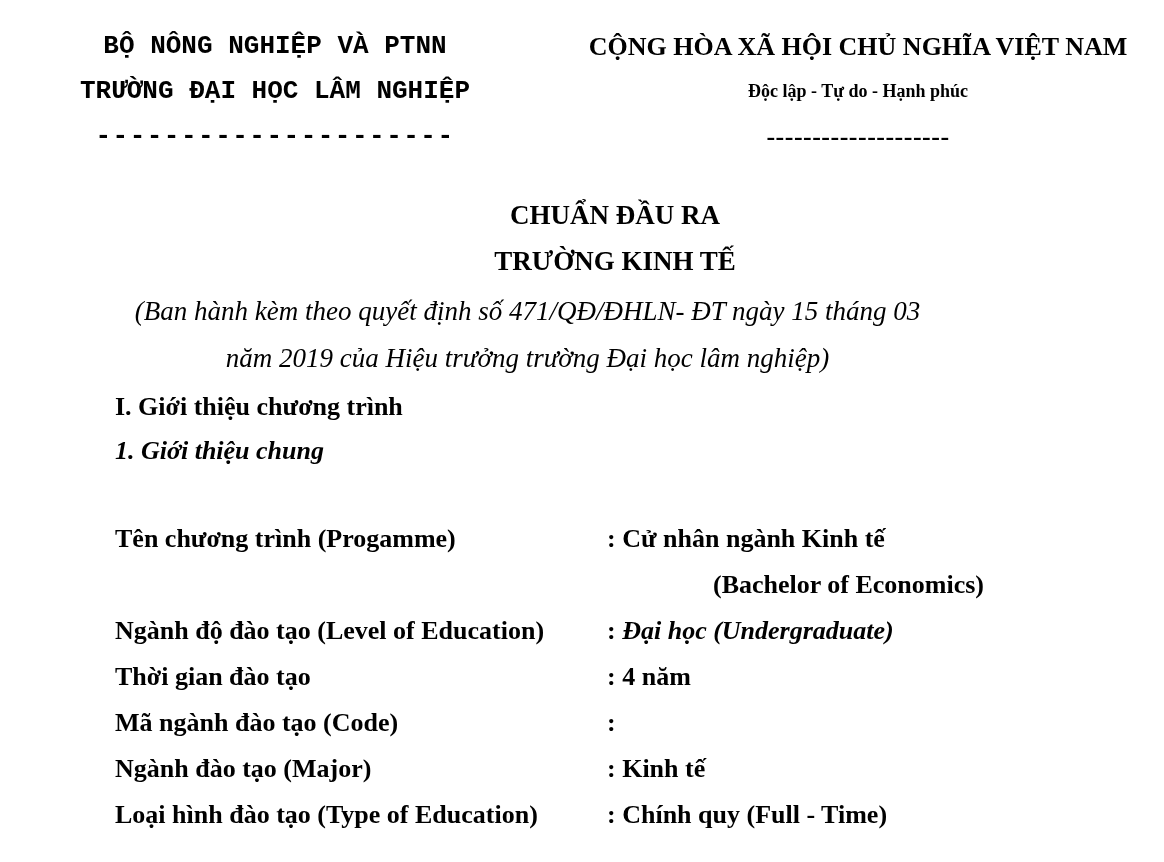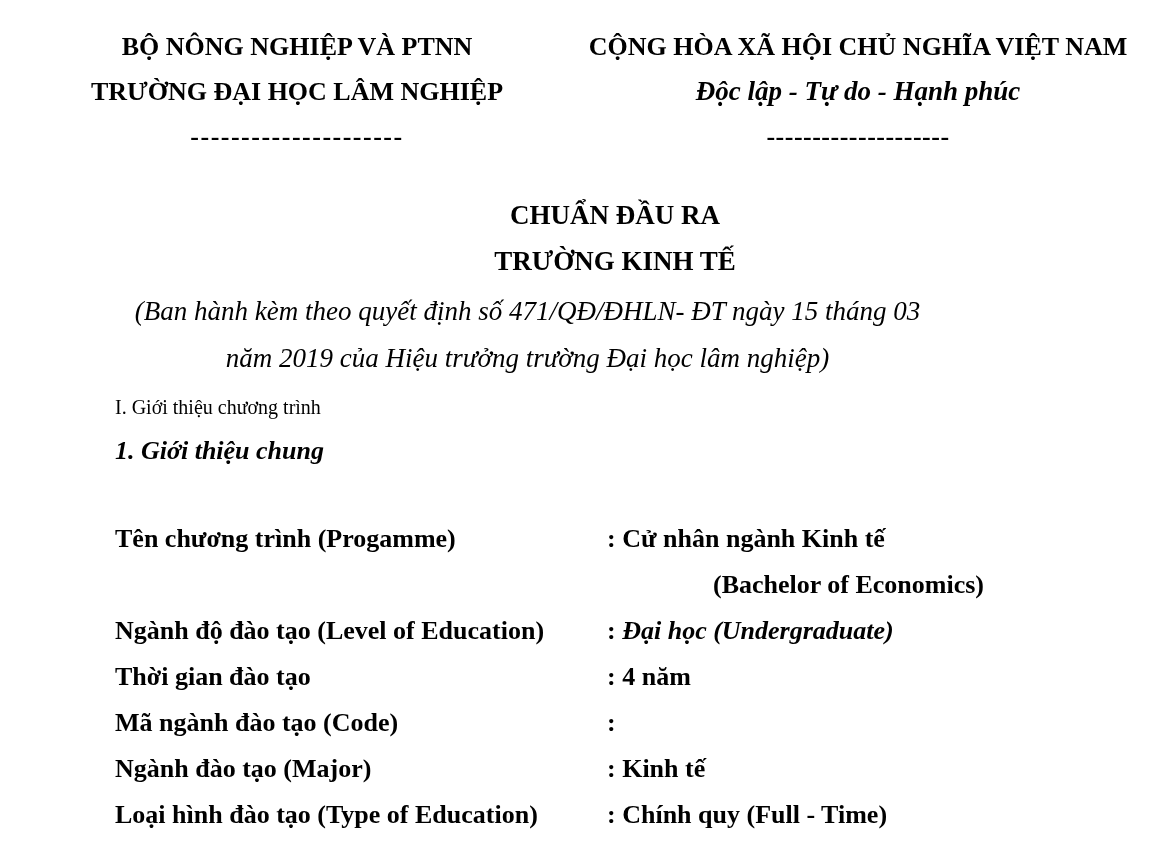--- a/index.html
+++ b/index.html
@@ -6,36 +6,36 @@
   body {
     width: 1164px; height: 862px;
     background: #ffffff; color: #000000;
     font-family: "Liberation Serif", "DejaVu Serif", serif;
     position: relative; overflow: hidden;
   }
   .abs { position: absolute; }
 
   
   .hdr { top: 24px; text-align: center; font-weight: bold; font-size: 26px; line-height: 45px; }
-  .hdr-left  { left: 62px;  width: 470px; }
+  .hdr-left  { left: 40px;  width: 470px; font-family: Liberation Mono, monospace; }
   .hdr-right { left: 558px; width: 600px; }
-  .hdr-right .motto { font-style: italic; font-size: 27px; }
+  .hdr-right .motto { font-size: 18px; }
   .sep { letter-spacing: 1.5px; font-weight: bold; }
   .hdr-right .sep { letter-spacing: 0.5px; }
 
   
   .title { left: 0; top: 192px; width: 1164px; text-align: center;
            font-weight: bold; font-size: 27px; line-height: 46px; padding-left: 33px; }
 
   
   .subtitle { left: 0; top: 288px; width: 1055px; text-align: center;
               font-style: italic; font-size: 27px; line-height: 47px; }
 
   
-  .h1 { left: 115px; top: 390px; font-weight: normal; font-size: 20px; line-height: 34px; }
+  .h1 { left: 115px; top: 390px; font-weight: bold; font-size: 26px; line-height: 34px; }
   .h2 { left: 115px; top: 434px; font-weight: bold; font-style: italic; font-size: 26px; line-height: 34px; }
 
   
   .rows { left: 115px; top: 516px; width: 1010px;
           font-size: 26px; font-weight: bold; line-height: 46px; }
   .row { display: flex; align-items: flex-start; }
   .lbl { width: 492px; flex: 0 0 auto; }
   .val { flex: 1 1 auto; }
   .val2 { margin-left: 106px; }
   .italic { font-style: italic; }

